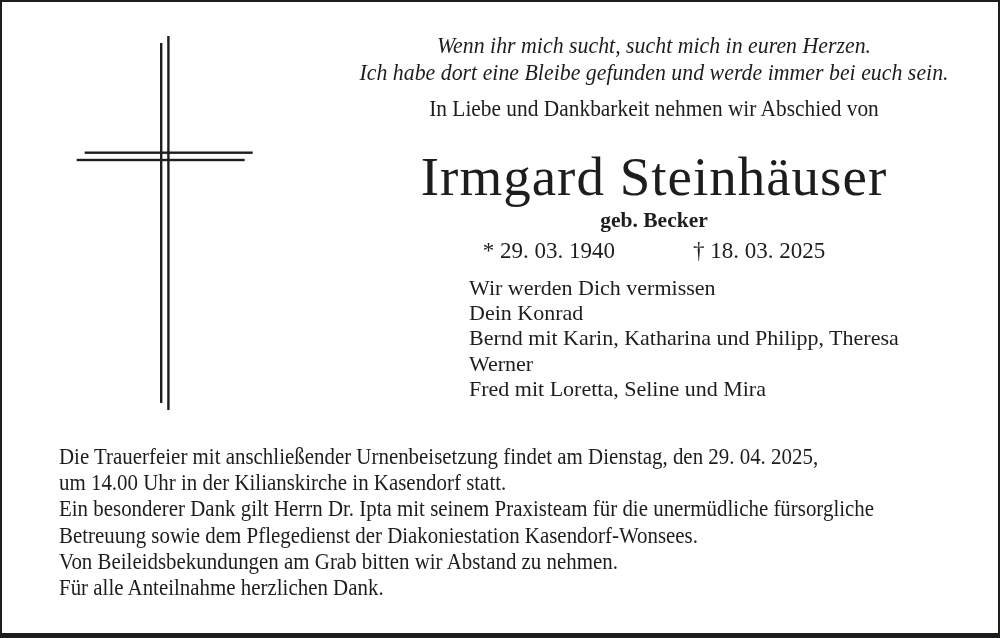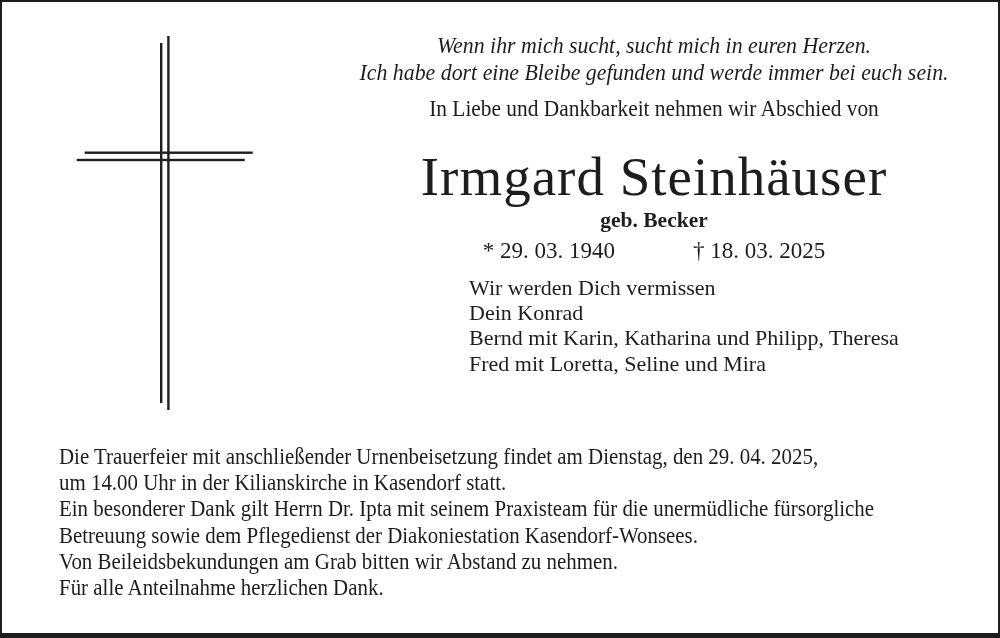--- a/index.html
+++ b/index.html
@@ -81,20 +81,21 @@
     <div class="dates-row">
       <span>* 29. 03. 1940</span>
       <span>† 18. 03. 2025</span>
     </div>
   </div>
 
   <div class="family-block">
     <div class="family-line"><span class="seg-regular">Wir werden Dich vermissen</span></div>
     <div class="family-line"><span class="seg-regular">Dein </span><span class="seg-bold">Konrad</span></div>
     <div class="family-line"><span class="seg-bold">Bernd</span><span class="seg-regular"> mit </span><span class="seg-bold">Karin, Katharina</span><span class="seg-regular"> und </span><span class="seg-bold">Philipp, Theresa</span></div>
+    <div class="family-line"><span class="seg-bold">Werner</span></div>
     <div class="family-line"><span class="seg-bold">Fred</span><span class="seg-regular"> mit </span><span class="seg-bold">Loretta, Seline</span><span class="seg-regular"> und </span><span class="seg-bold">Mira</span></div>
   </div>
 
   <div class="closing-block">
     <div class="closing-line">Die Trauerfeier mit anschließender Urnenbeisetzung findet am Dienstag, den 29. 04. 2025,</div>
     <div class="closing-line">um 14.00 Uhr in der Kilianskirche in Kasendorf statt.</div>
     <div class="closing-line">Ein besonderer Dank gilt Herrn Dr. Ipta mit seinem Praxisteam für die unermüdliche fürsorgliche</div>
     <div class="closing-line">Betreuung sowie dem Pflegedienst der Diakoniestation Kasendorf-Wonsees.</div>
     <div class="closing-line">Von Beileidsbekundungen am Grab bitten wir Abstand zu nehmen.</div>
     <div class="closing-line">Für alle Anteilnahme herzlichen Dank.</div>

